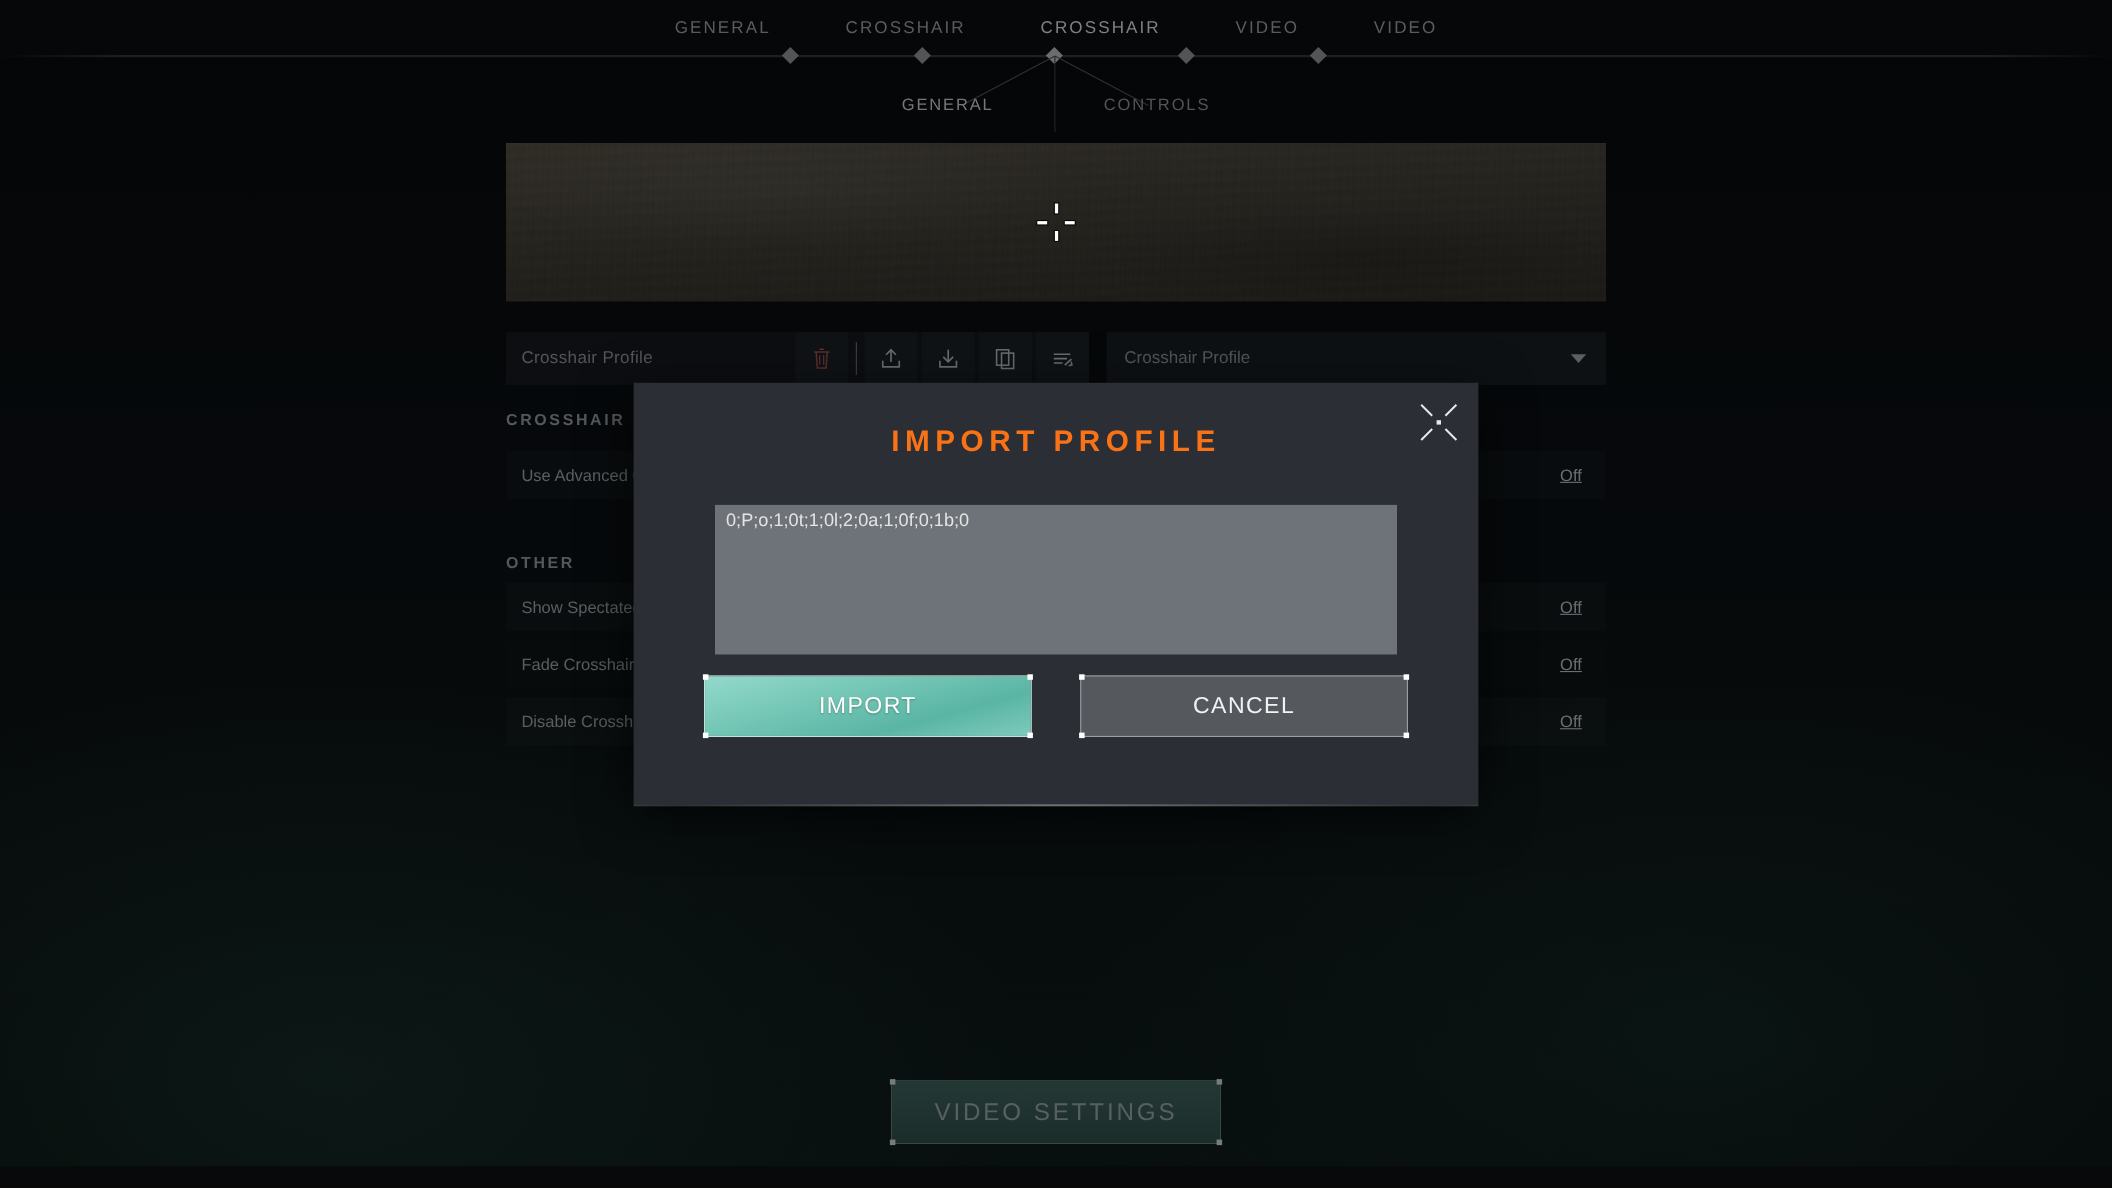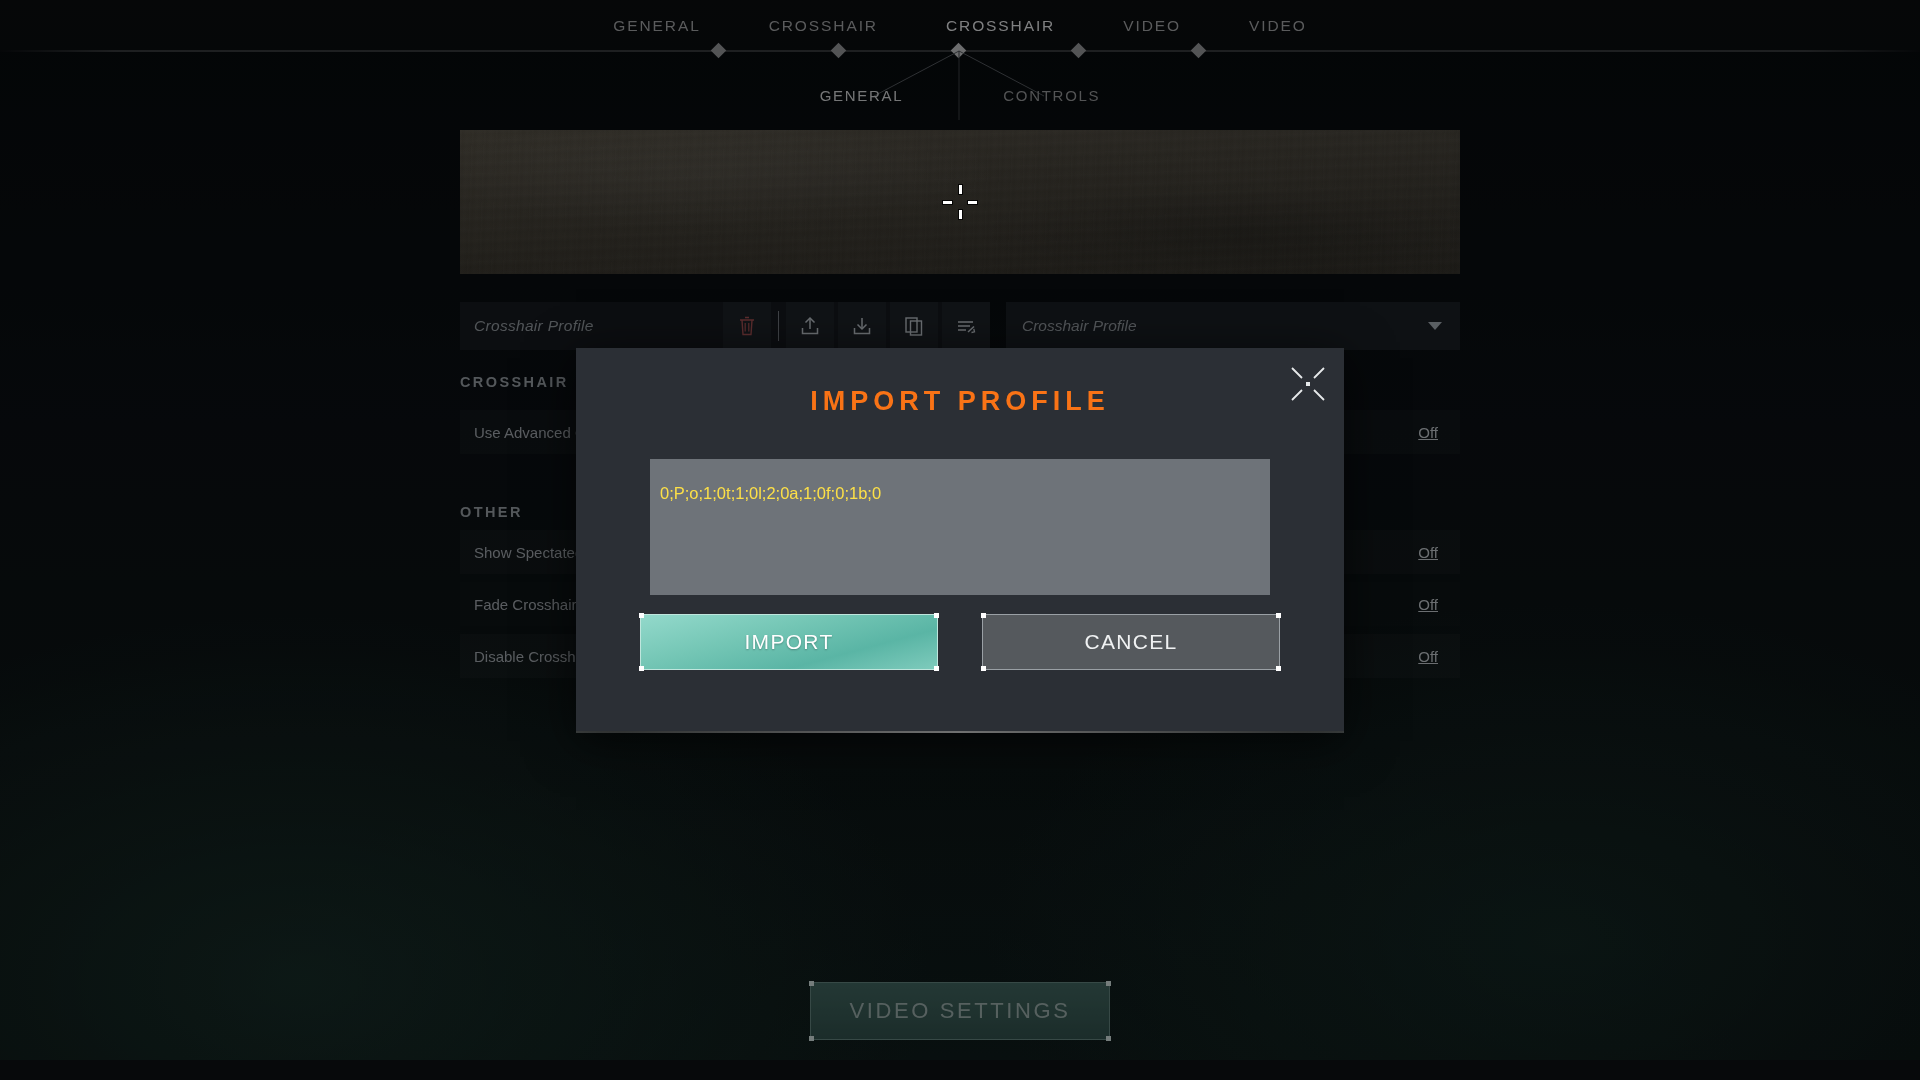--- a/index.html
+++ b/index.html
@@ -93,21 +93,21 @@
     box-shadow: 0 0 0 1px rgba(0,0,0,0.85);
   }
   .xh-t { left: 19px; top: 3px;  width: 3px; height: 9px; }
   .xh-b { left: 19px; bottom: 3px;width: 3px; height: 9px; }
   .xh-l { top: 19px; left: 3px;  height: 3px; width: 9px; }
   .xh-r { top: 19px; right: 3px; height: 3px; width: 9px; }
 
   
   .profile-row {
     position: absolute; left: 460px; top: 302px; width: 1000px; height: 48px;
-    display: flex; align-items: stretch; font-style: italic;
+    display: flex; align-items: stretch;
   }
   .profile-left {
     width: 530px; background: #141619; display: flex; align-items: center;
     position: relative;
   }
   .profile-left-label {
     color: #8b8f93; font-size: 15.5px; padding-left: 14px; letter-spacing: .3px;
   }
   .icon-group { display: flex; align-items: center; margin-left: auto; }
   .icon-btn {
@@ -177,22 +177,22 @@
     text-align: center; color: #f97316; font-size: 27px;
     font-weight: 700; letter-spacing: 5px;
   }
   .modal-close {
     position: absolute; right: 10px; top: 10px; width: 52px; height: 52px;
     display: flex; align-items: center; justify-content: center;
   }
   .modal-input {
     position: absolute; left: 74px; top: 111px; width: 620px; height: 136px;
     background: #6e7379; border: none;
-    color: #fde047; font-size: 16.5px; font-family: "Liberation Sans", sans-serif;
-    padding: 24px 10px; resize: none; outline: none; line-height: 1.3;
+    color: #e5e5e5; font-size: 16.5px; font-family: "Liberation Sans", sans-serif;
+    padding: 4px 10px; resize: none; outline: none; line-height: 1.3;
   }
   .modal-input::placeholder { color: #c4c8cb; }
   .modal-btn {
     position: absolute; top: 266px; width: 298px; height: 56px;
     display: flex; align-items: center; justify-content: center;
     font-size: 21px; letter-spacing: 1.3px;
   }
   .btn-import {
     left: 64px;
     background: linear-gradient(165deg, #93d9cb 0%, #74c6b5 38%, #5ab5a5 70%, #7ecbbc 100%);

